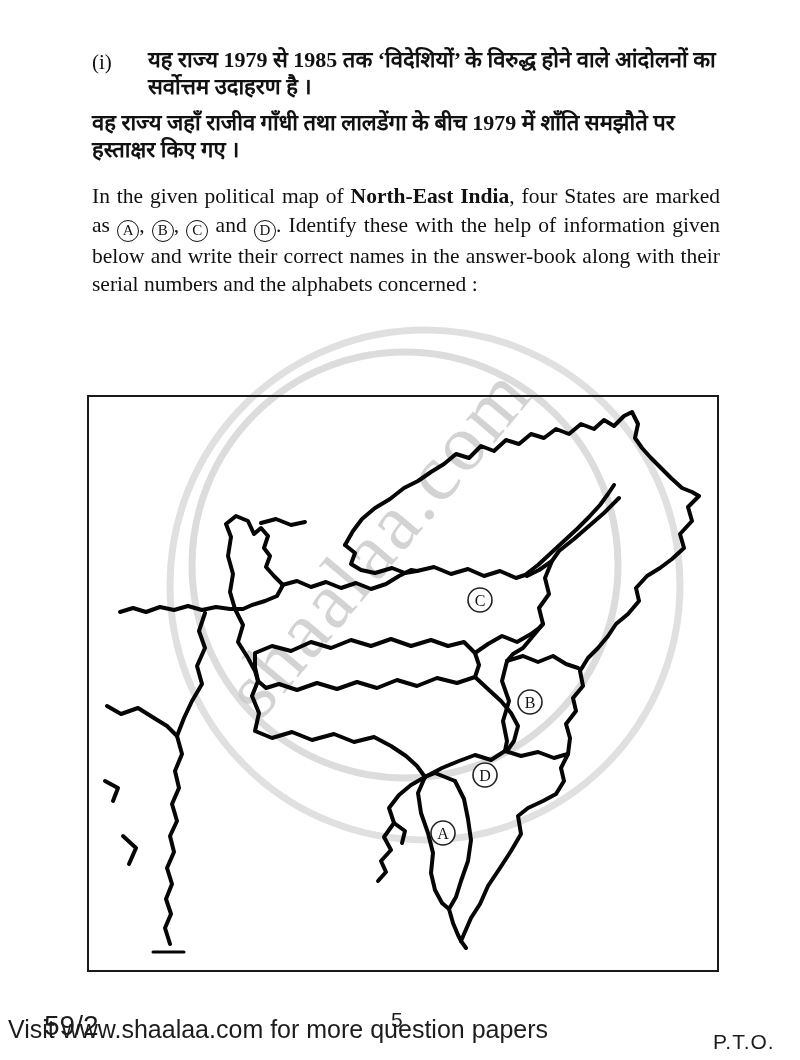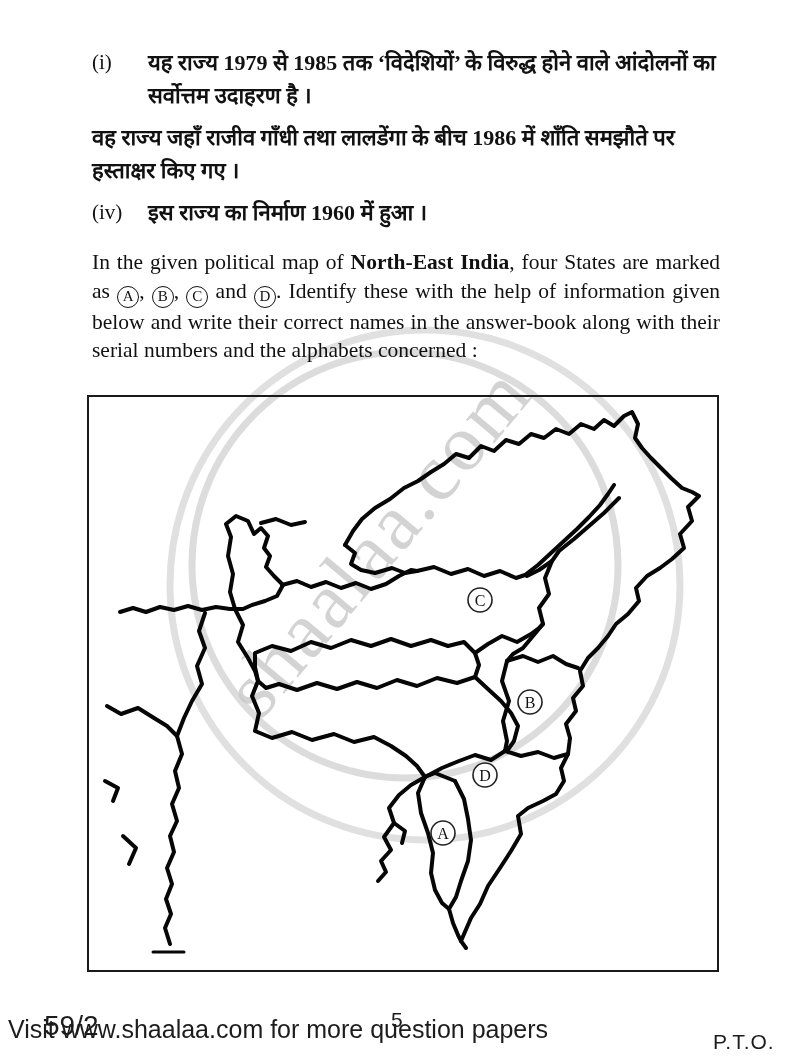--- a/index.html
+++ b/index.html
@@ -6,21 +6,21 @@
   body{
     width:800px;height:1060px;position:relative;overflow:hidden;
     background:#ffffff;
     font-family:"Liberation Serif","DejaVu Serif",serif;
     color:#111;
   }
   #watermark{position:absolute;left:0;top:0;z-index:0;}
   #content{position:absolute;left:92px;top:46px;width:628px;z-index:1;}
   .q-item{display:flex;margin-bottom:9px;}
   .q-label{flex:0 0 56px;font-size:21px;line-height:33px;}
-  .q-text{flex:1;font-size:22px;line-height:33px;font-weight:600;}
+  .q-text{flex:1;font-size:22px;line-height:27px;font-weight:600;}
   .para{margin-top:19px;font-size:21.5px;line-height:28.5px;text-align:justify;}
   .para b{font-weight:bold;}
   .circ-letter{
     display:inline-block;width:20px;height:20px;border:1.3px solid #111;
     border-radius:50%;text-align:center;line-height:19px;font-size:15px;
     vertical-align:-3px;font-family:"Liberation Serif",serif;
   }
   #mapbox{position:absolute;left:87px;top:395px;z-index:1;}
   .footer-text{position:absolute;z-index:2;font-family:"Liberation Sans","DejaVu Sans",sans-serif;color:#1c1c1c;}
   #f-code{left:44px;top:1010px;font-size:28px;}
@@ -36,25 +36,21 @@
   <circle cx="425" cy="585" r="255" fill="none" stroke="#dadada" stroke-width="7" opacity="0.85"></circle>
   <text transform="translate(398,558) rotate(-50)" text-anchor="middle" font-family="Liberation Serif, DejaVu Serif, serif" font-size="80" letter-spacing="3" fill="#c9c9c9" opacity="0.8">shaalaa.com</text>
 </svg>
 
 <div id="content">
   <div class="q-item">
     <span class="q-label">(i)</span>
     <span class="q-text">यह राज्य 1979 से 1985 तक ‘विदेशियों’ के विरुद्ध होने वाले आंदोलनों का सर्वोत्तम उदाहरण है ।</span>
   </div>
   <div class="q-item">
-    <span class="q-text">वह राज्य जहाँ राजीव गाँधी तथा लालडेंगा के बीच 1986 में शाँति समझौते पर हस्ताक्षर किए गए ।</span>
-  </div>
-  <div class="q-item">
-    <span class="q-label">(iv)</span>
-    <span class="q-text">इस राज्य का निर्माण 1960 में हुआ ।</span>
+    <span class="q-text">वह राज्य जहाँ राजीव गाँधी तथा लालडेंगा के बीच 1979 में शाँति समझौते पर हस्ताक्षर किए गए ।</span>
   </div>
 
   <div class="para">
     <span>In the given political map of </span><b>North-East India</b><span>, four States are marked as </span><span class="circ-letter">A</span><span>, </span><span class="circ-letter">B</span><span>, </span><span class="circ-letter">C</span><span> and </span><span class="circ-letter">D</span><span>. Identify these with the help of information given below and write their correct names in the answer-book along with their serial numbers and the alphabets concerned :</span>
   </div>
 </div>
 
 <svg id="mapbox" width="632" height="577" viewBox="0 0 632 577">
   <rect x="1" y="1" width="630" height="575" fill="none" stroke="#1a1a1a" stroke-width="2"></rect>
   <g fill="none" stroke="#060606" stroke-width="4" stroke-linecap="round" stroke-linejoin="round">

